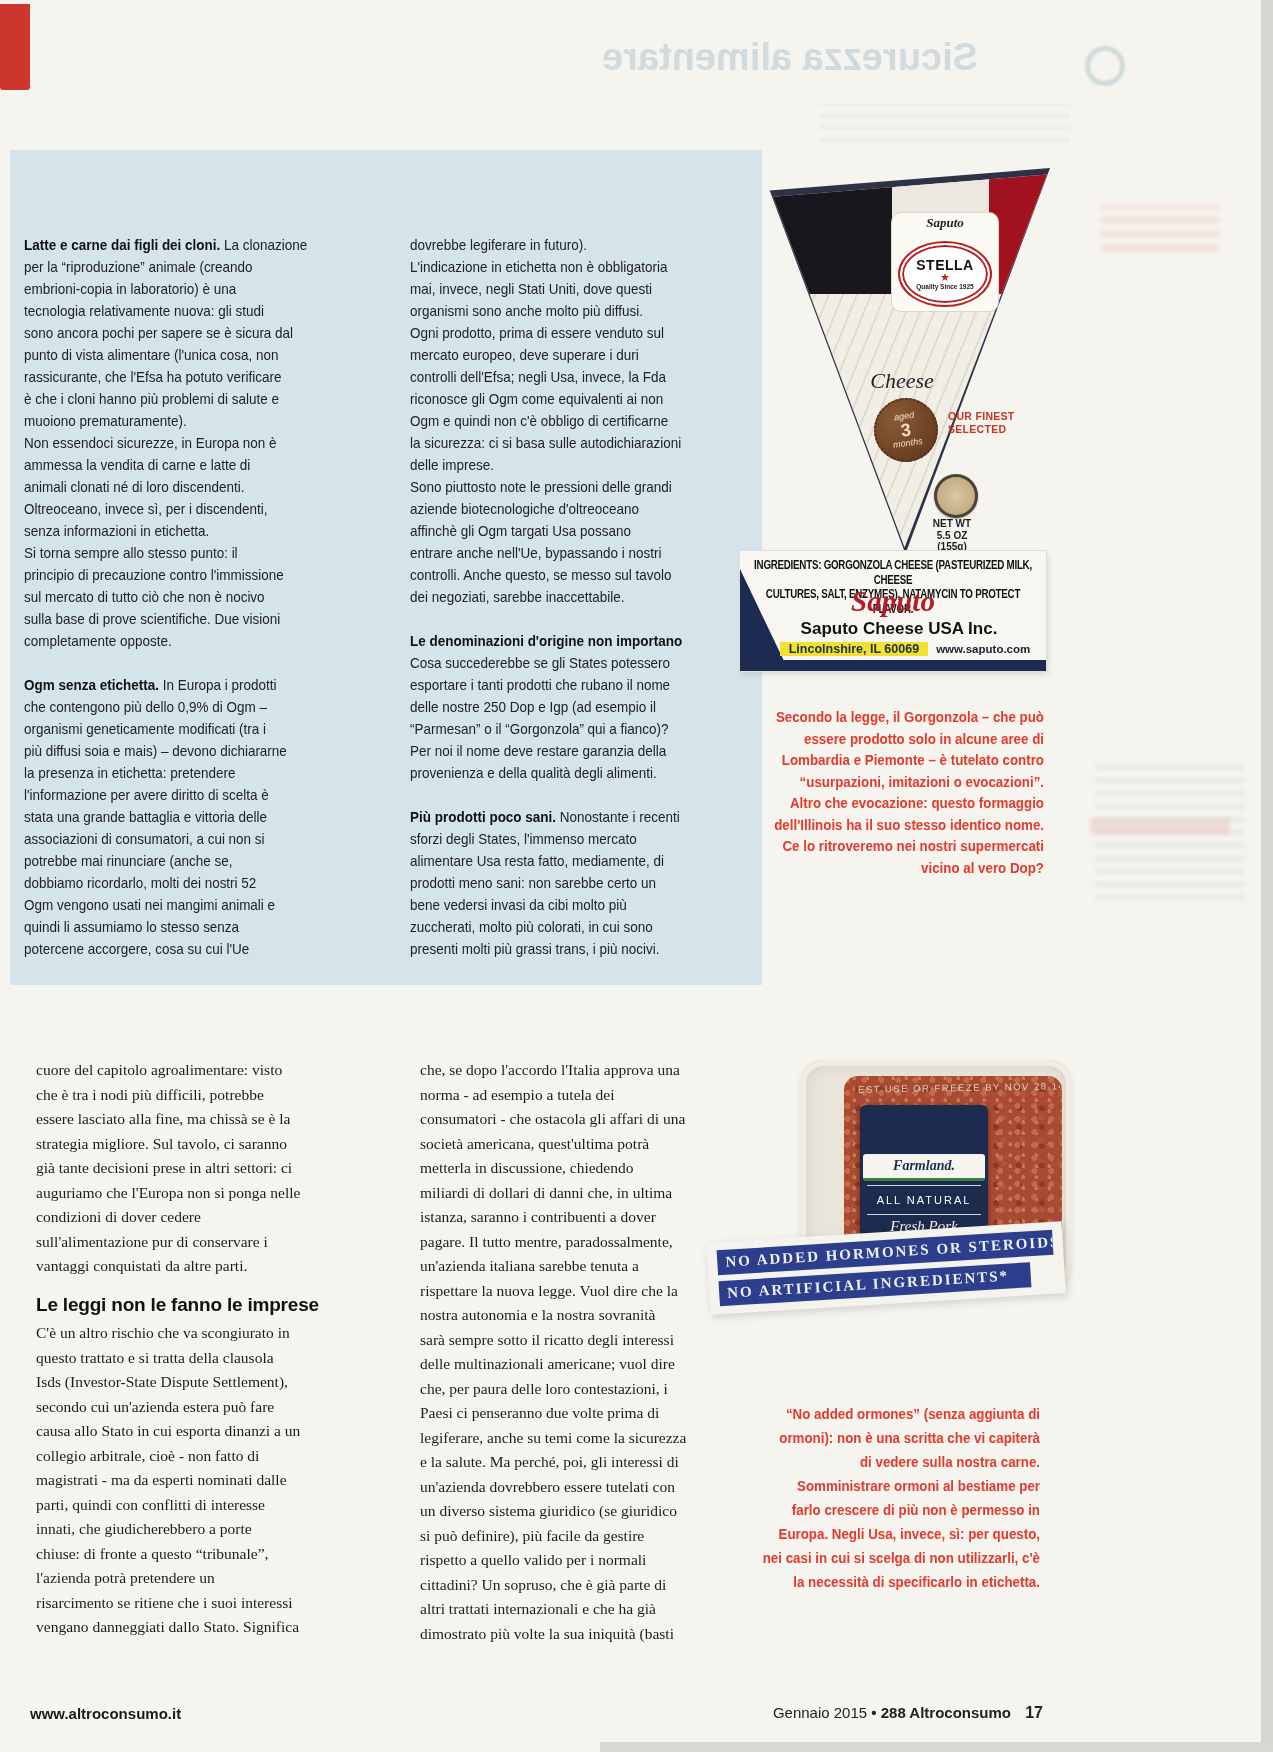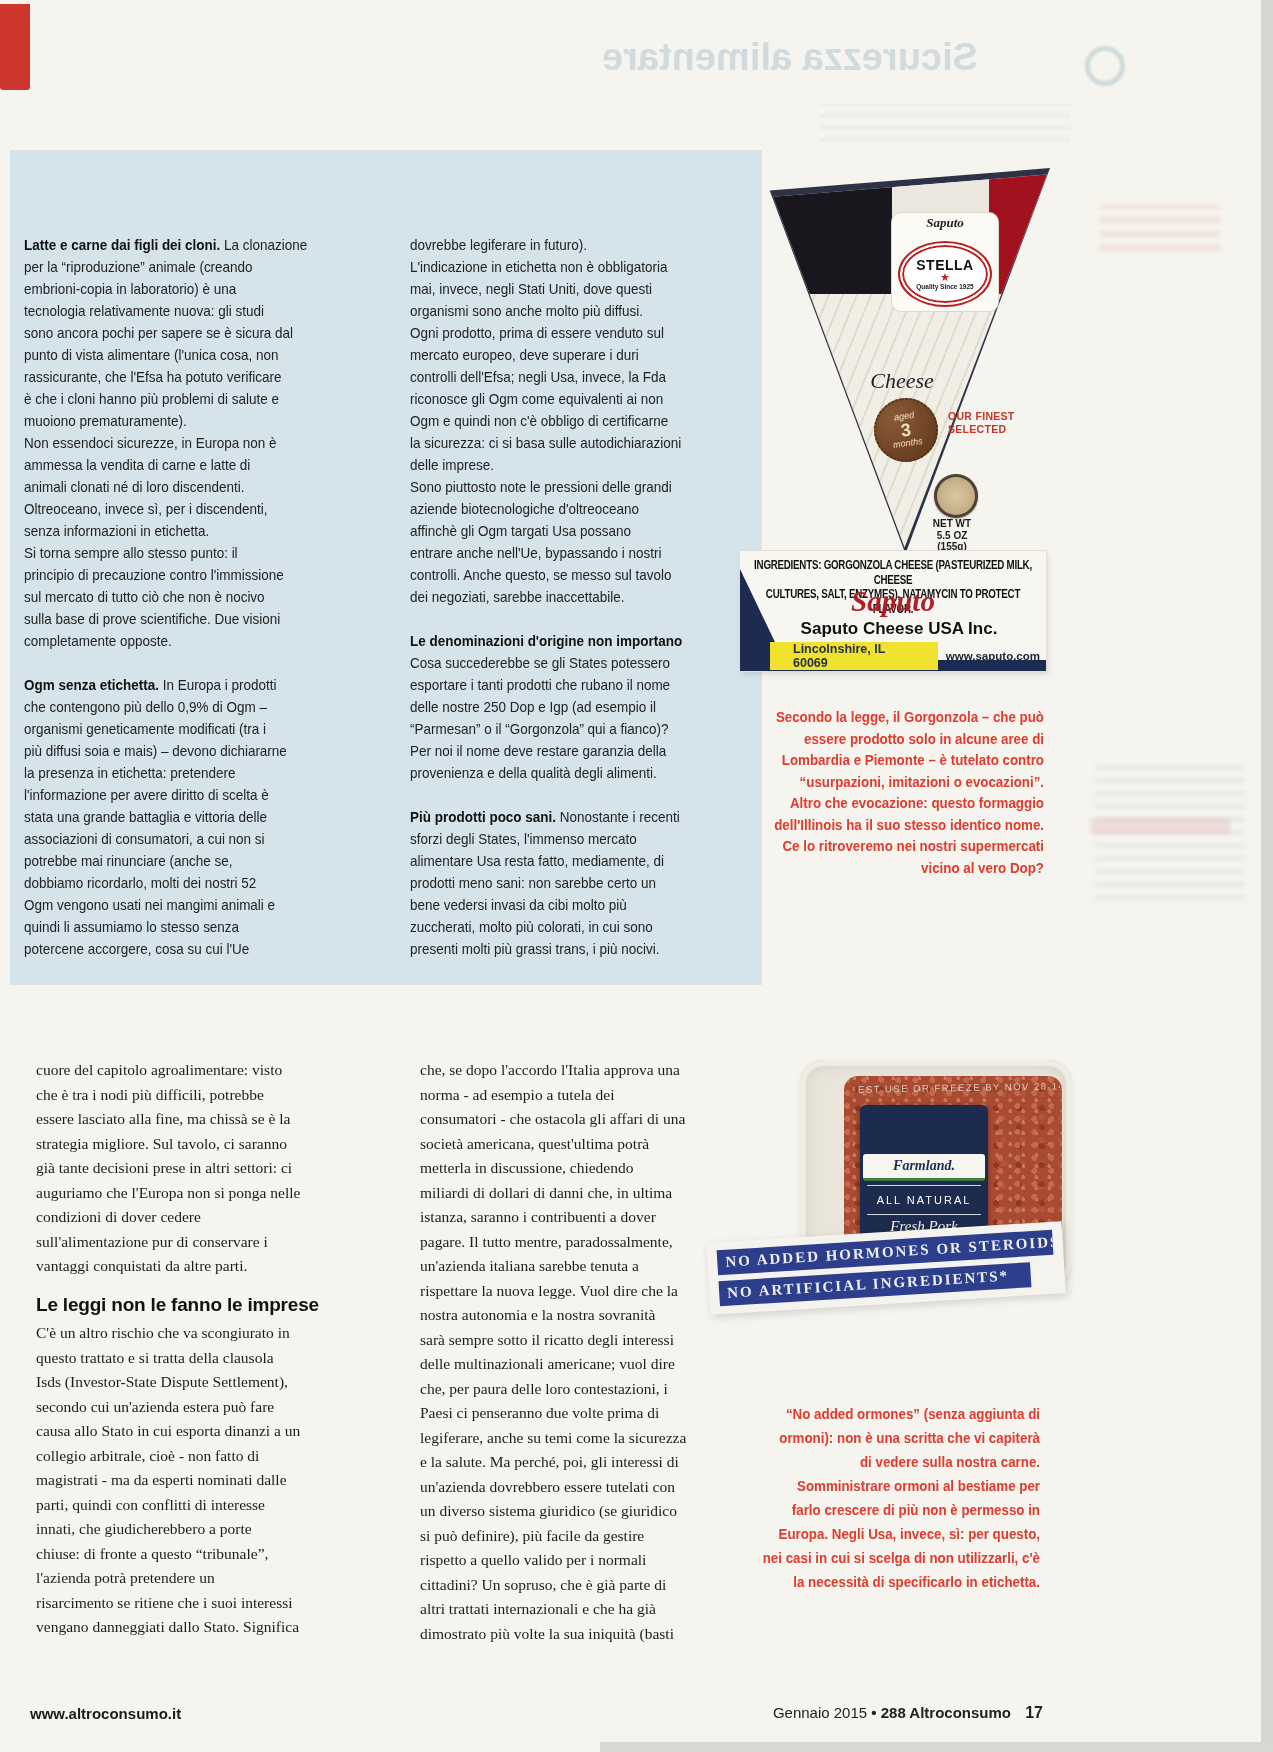--- a/index.html
+++ b/index.html
@@ -67,21 +67,21 @@
         box-shadow:0 0 0 1px #e0ddd5,2px 3px 6px rgba(0,0,0,.12);}
   .ing-corner{position:absolute;left:0;bottom:10px;width:44px;height:92px;background:#1d2a52;
         clip-path:polygon(0 0,100% 100%,0 100%);}
   .ing-bottom{position:absolute;left:0;right:0;bottom:0;height:11px;background:#1d2a52;}
   .ing-text{position:absolute;top:7px;left:50%;width:380px;transform:translateX(-50%) scaleX(.78);
         text-align:center;font-weight:bold;font-size:12.5px;line-height:14.5px;letter-spacing:-.3px;color:#101010;}
   .ing-logo{position:absolute;top:34px;left:0;width:100%;text-align:center;
         font-family:"Liberation Serif",serif;font-style:italic;font-weight:bold;font-size:29px;color:#b01e27;}
   .ing-co{position:absolute;top:68px;left:0;width:100%;text-align:center;font-weight:bold;font-size:17px;color:#111;margin-left:6px;}
   .ing-row{position:absolute;top:91px;left:30px;right:6px;display:flex;gap:8px;justify-content:center;align-items:center;}
-  .ing-addr{background:#f0e22e;font-weight:bold;font-size:12.5px;padding:0 23px;color:#24324d;}
+  .ing-addr{background:#f0e22e;font-weight:bold;font-size:12.5px;padding:0 9px;color:#24324d;}
   .ing-web{font-size:11.5px;font-weight:bold;color:#223;}
   
   .caption{color:#e23b2e;font-weight:bold;text-align:right;white-space:pre-line;
         font-size:15.5px;transform:scaleX(.86);transform-origin:right top;}
   #caption1{right:229px;top:706px;width:384px;line-height:21.5px;}
   #caption2{right:233px;top:1402px;width:384px;line-height:24px;}
   
   .serif-col{top:1058px;width:336px;font-family:"Liberation Serif",serif;font-size:15.5px;line-height:24.5px;color:#1c1c1c;}
   .serif-col p{margin:0 0 12px 0;}
   #bot-col1{left:36px;}

